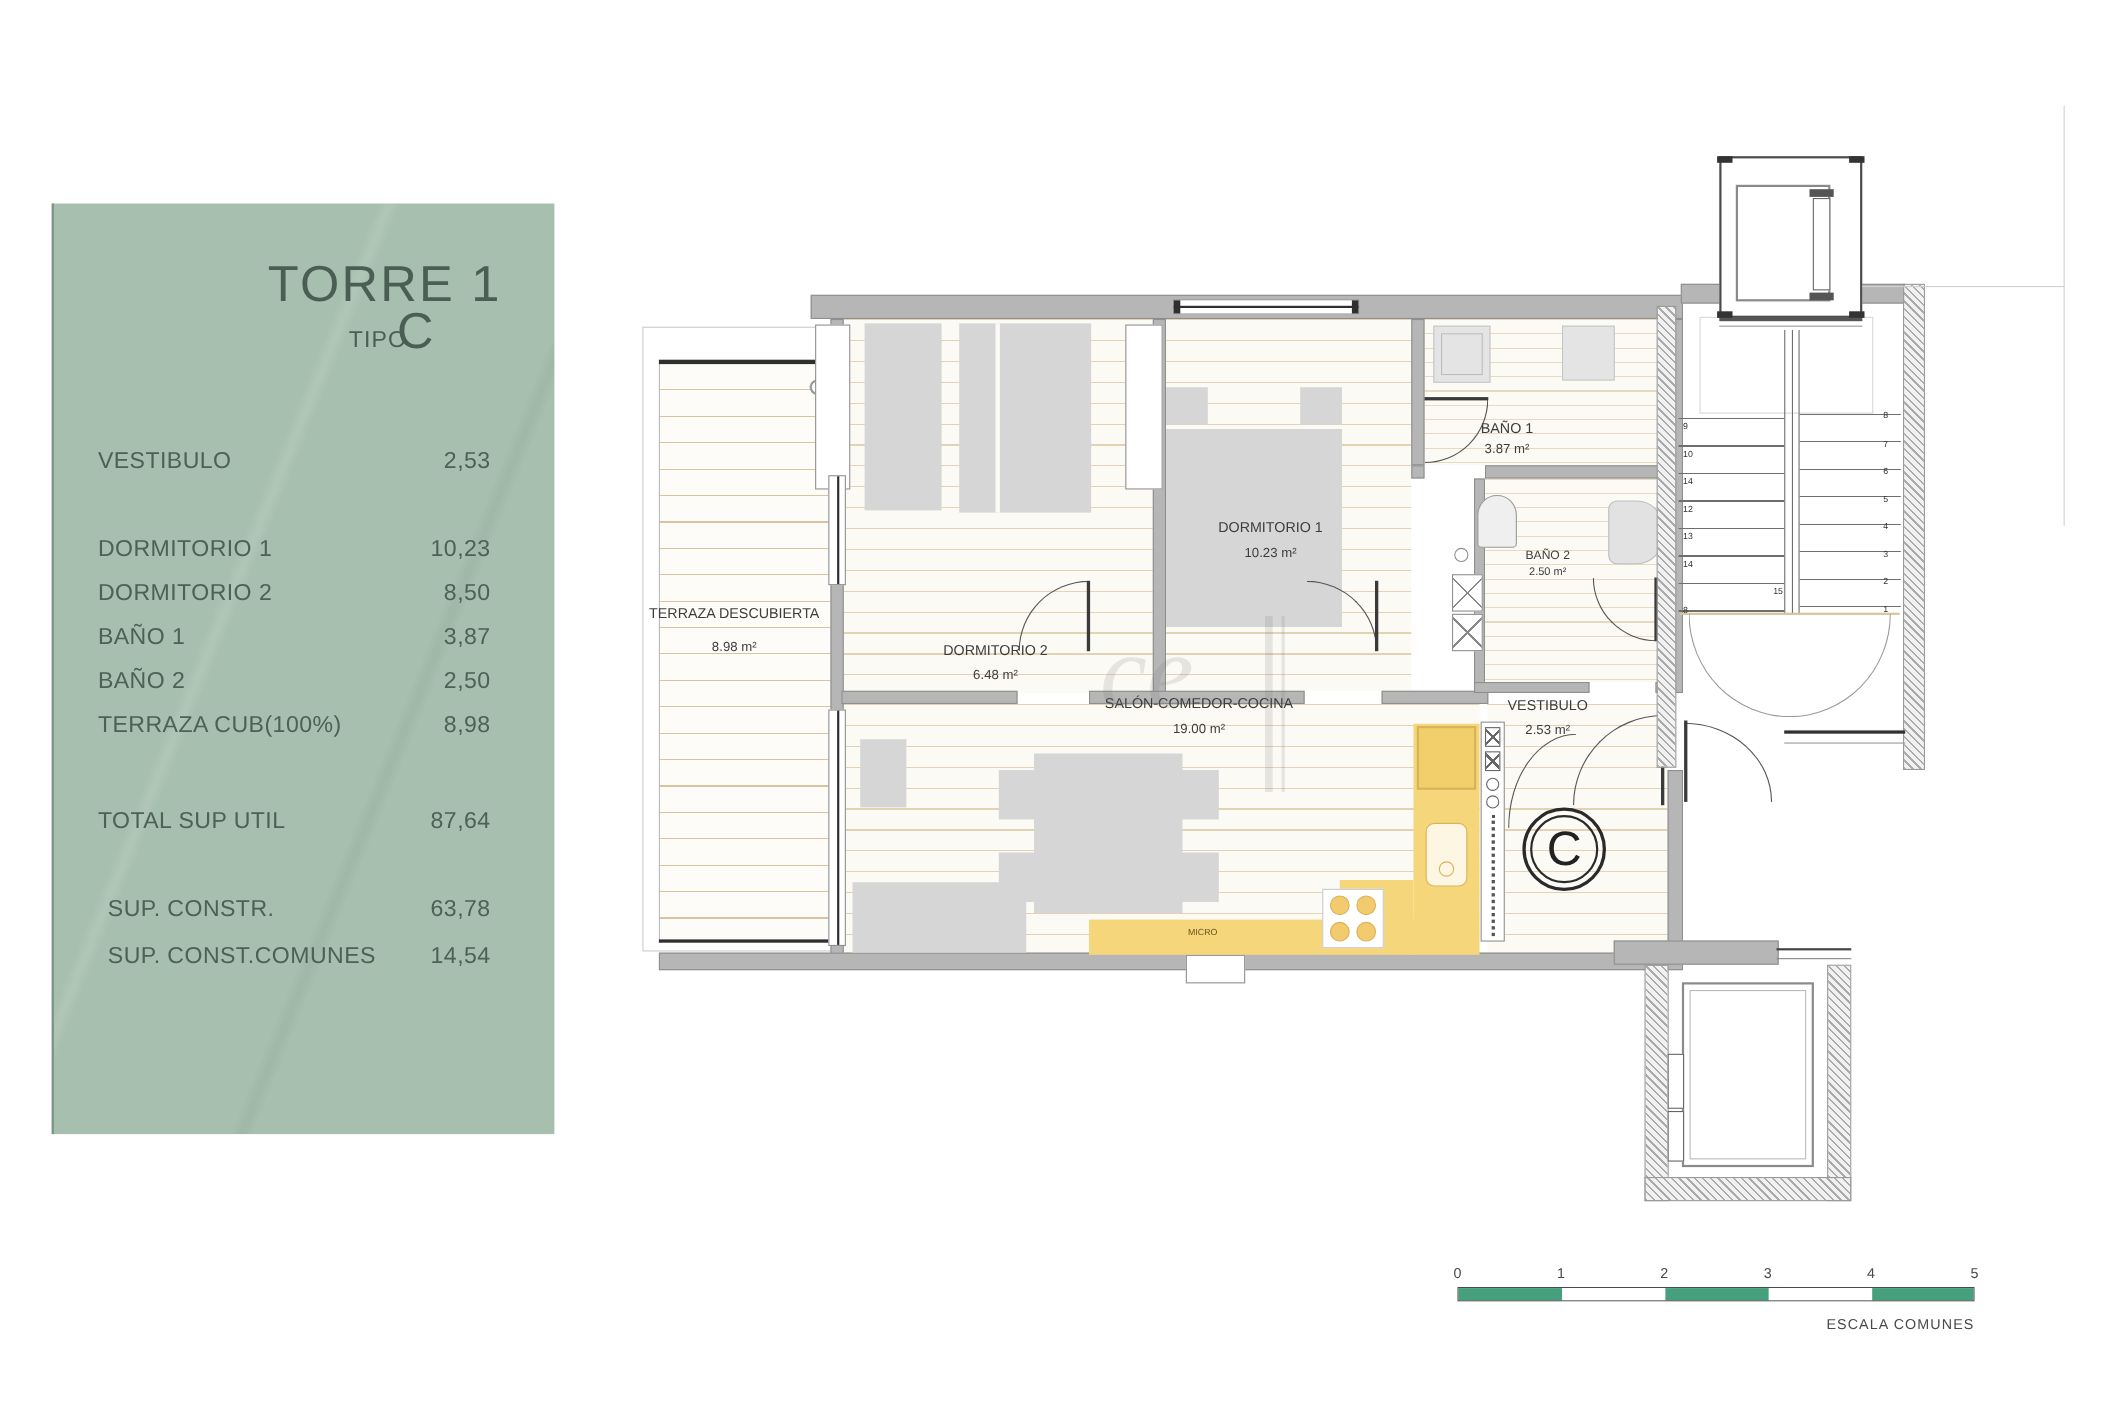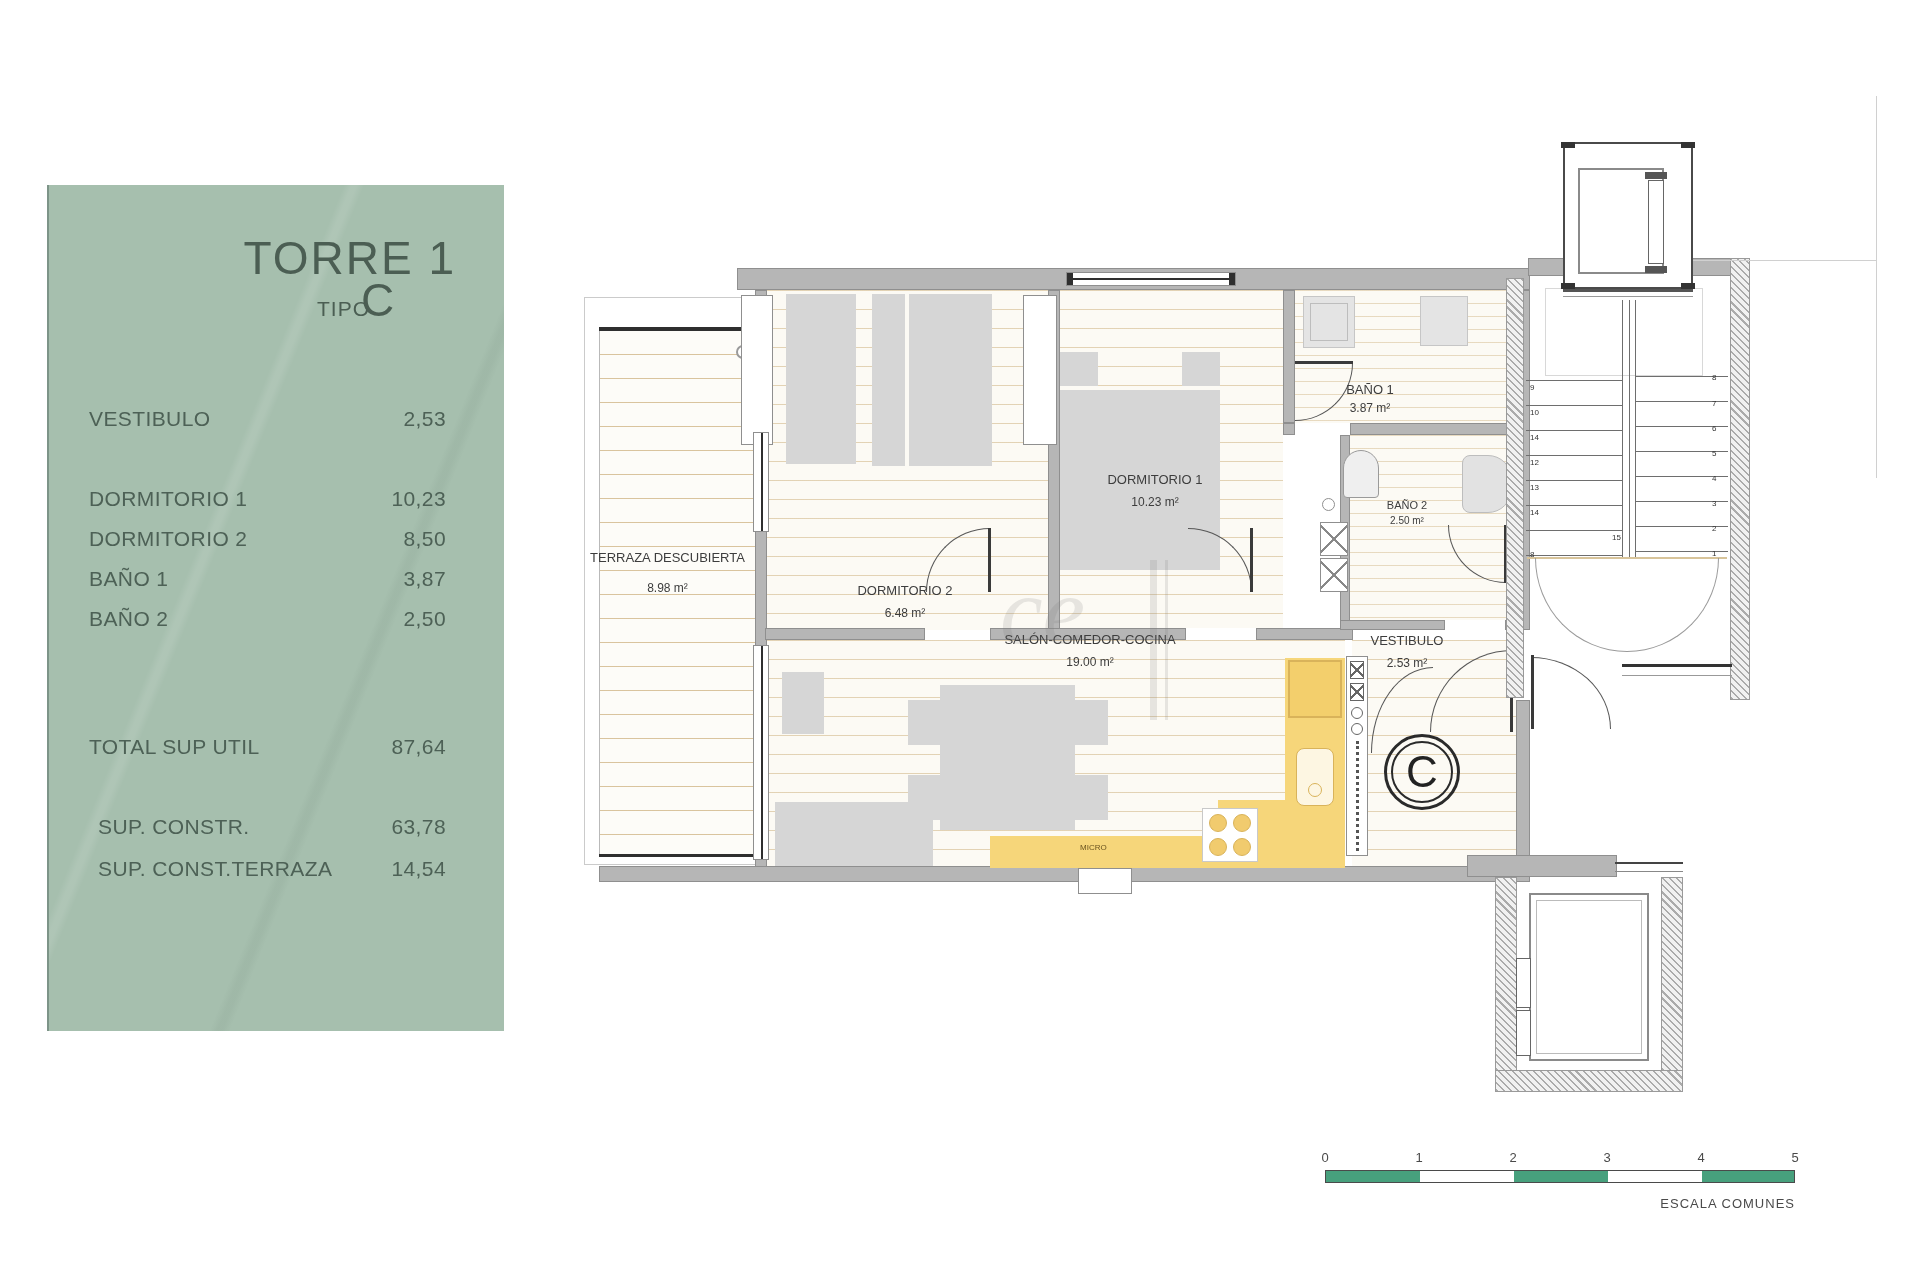--- a/index.html
+++ b/index.html
@@ -81,31 +81,35 @@
     <span>8,50</span>
     </div>
   <div class="abs prow" style="top:382px">
     <span>BAÑO 1</span>
     <span>3,87</span>
     </div>
   <div class="abs prow" style="top:422px">
     <span>BAÑO 2</span>
     <span>2,50</span>
     </div>
+  <div class="abs prow" style="top:462px">
+    <span>TERRAZA CUB(100%)</span>
+    <span>8,98</span>
+    </div>
 
   <div class="abs prow" style="top:550px">
     <span>TOTAL SUP UTIL</span>
     <span>87,64</span>
     </div>
   <div class="abs prow indent" style="top:630px">
     <span>SUP. CONSTR.</span>
     <span>63,78</span>
     </div>
   <div class="abs prow indent" style="top:672px">
-    <span>SUP. CONST.TERRAZA</span>
+    <span>SUP. CONST.COMUNES</span>
     <span>14,54</span>
     </div>
 </div>
 
 <div class="abs" style="left:584px;top:297px;width:173px;height:568px;border:1px solid #cbcbcb"></div>
 <div class="abs deck" style="left:599px;top:330px;width:158px;height:527px"></div>
 <div class="abs darkline" style="left:599px;top:327px;width:158px;height:4px"></div>
 <div class="abs darkline" style="left:599px;top:854px;width:158px;height:3px"></div>
 <div class="abs" style="left:736px;top:345px;width:14px;height:14px;border:2px solid #9a9a9a;border-radius:50%;background:#fff"></div>
 

